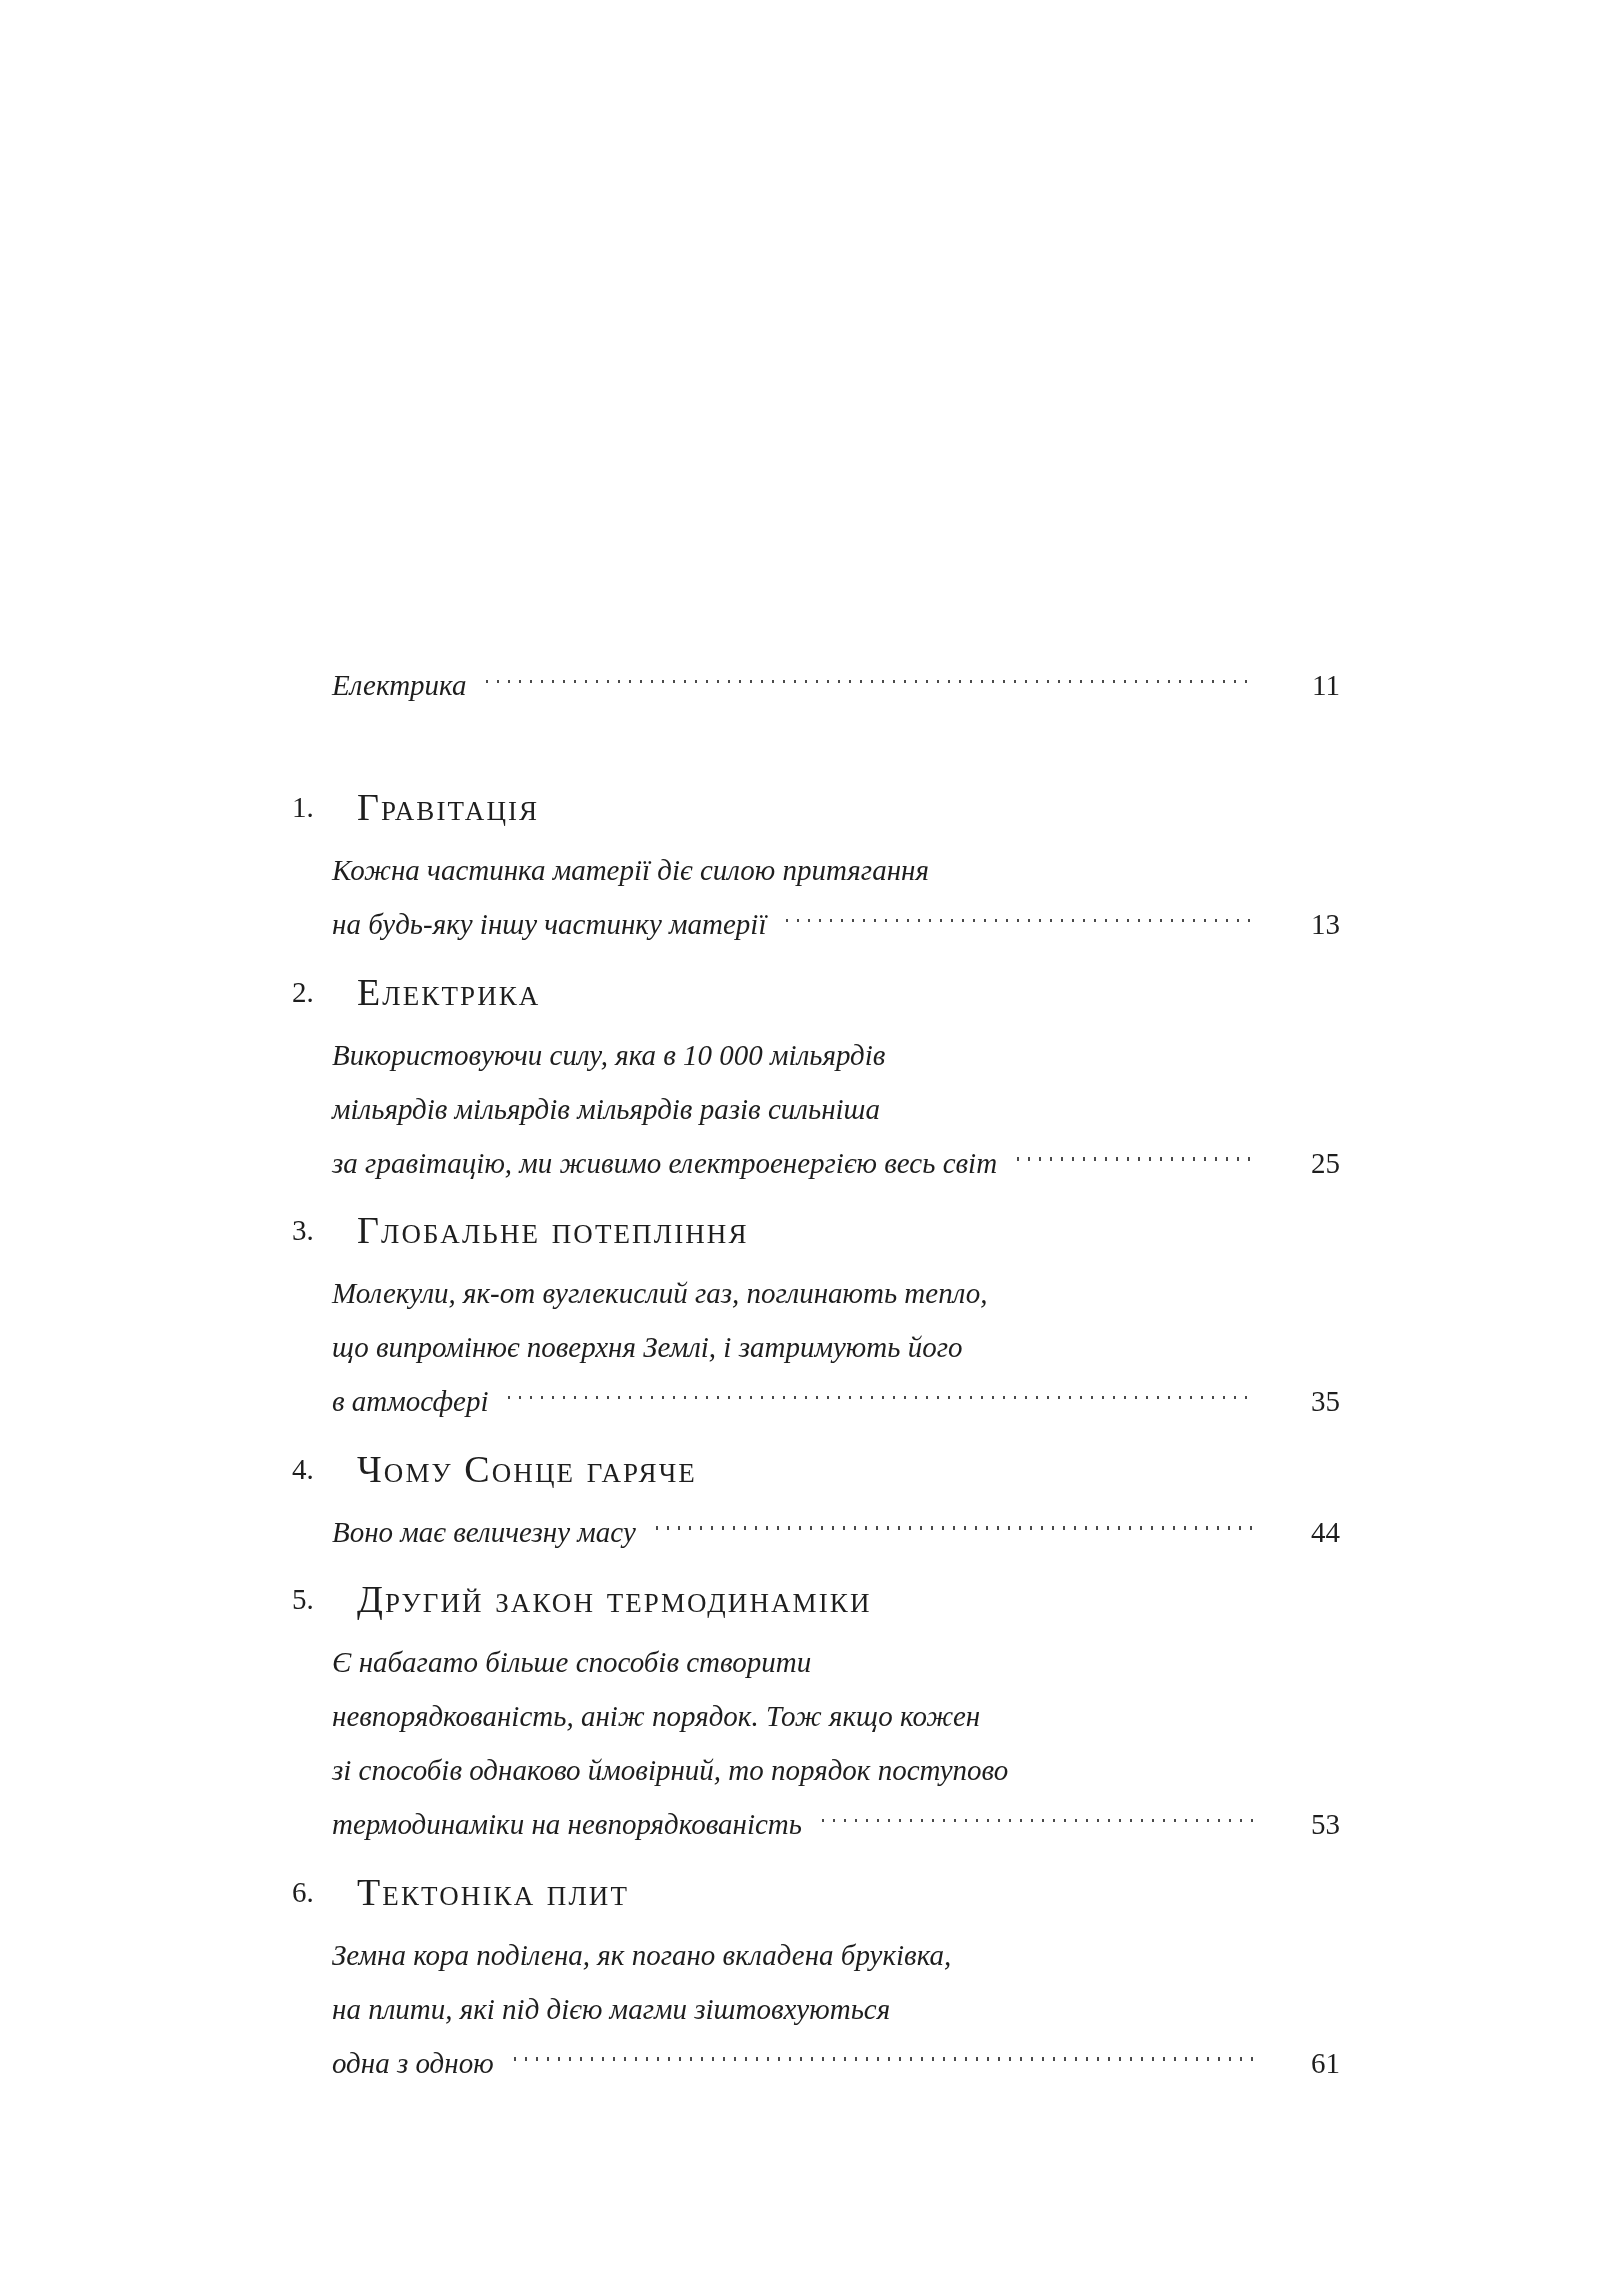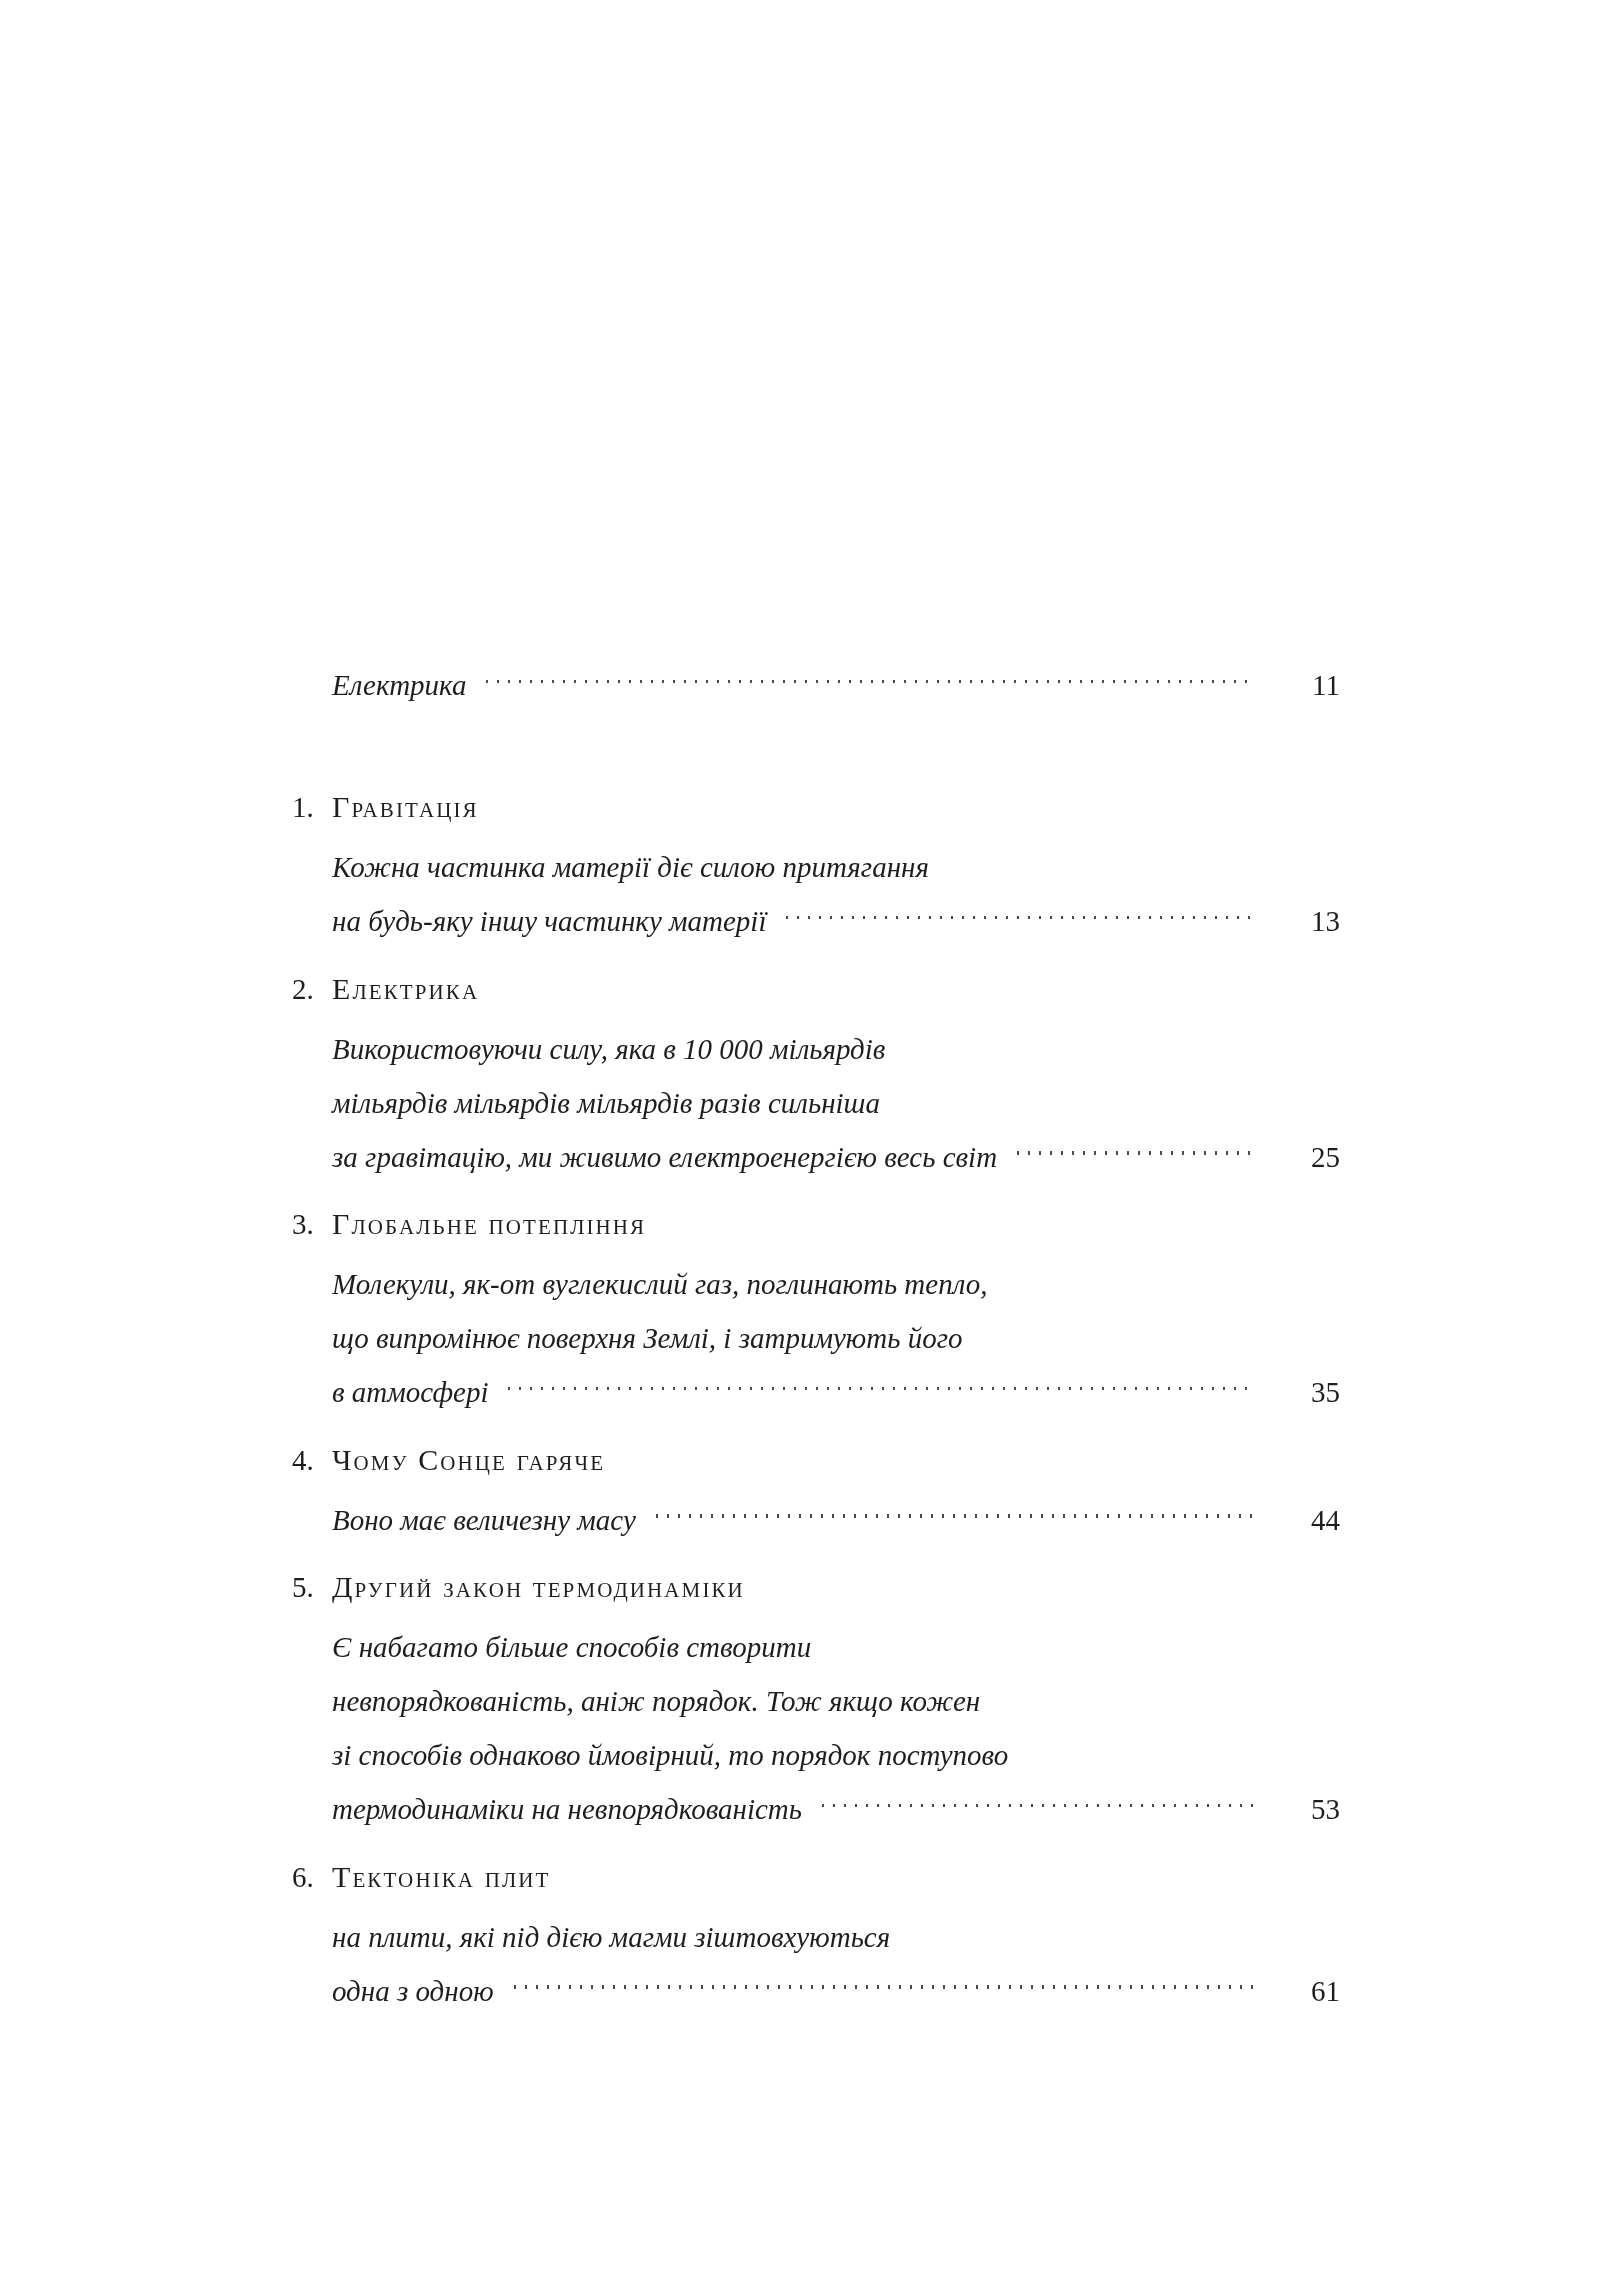--- a/index.html
+++ b/index.html
@@ -43,22 +43,23 @@
   .num {
     position: absolute;
     left: 0;
     top: 0;
     font-size: 29px;
     line-height: 54px;
     font-variant-numeric: oldstyle-nums;
   }
   .heading {
     font-variant: small-caps;
-    font-size: 30px;
+    font-size: 38px;
     letter-spacing: 2.1px;
+    margin-left: 25px;
   }
   .desc-line {
     font-style: italic;
     font-size: 29px;
     line-height: 54px;
     white-space: nowrap;
   }
   .last-row {
     display: flex;
     line-height: 54px;
@@ -170,20 +171,21 @@
       <span class="leader"></span>
       <span class="pagenum">53</span>
     </div>
   </div>
       <div class="entry">
     <div class="heading-row">
       <span class="num">6.</span>
       <span class="heading">Тектоніка плит</span>
     </div>
     <div class="desc">
+          <div class="desc-line">Земна кора поділена, як погано вкладена бруківка,</div>
           <div class="desc-line">на плити, які під дією магми зіштовхуються</div>
         </div>
     <div class="last-row">
       <span class="desc-text">одна з одною</span>
       <span class="leader"></span>
       <span class="pagenum">61</span>
     </div>
   </div>
     </div>
 </div>

